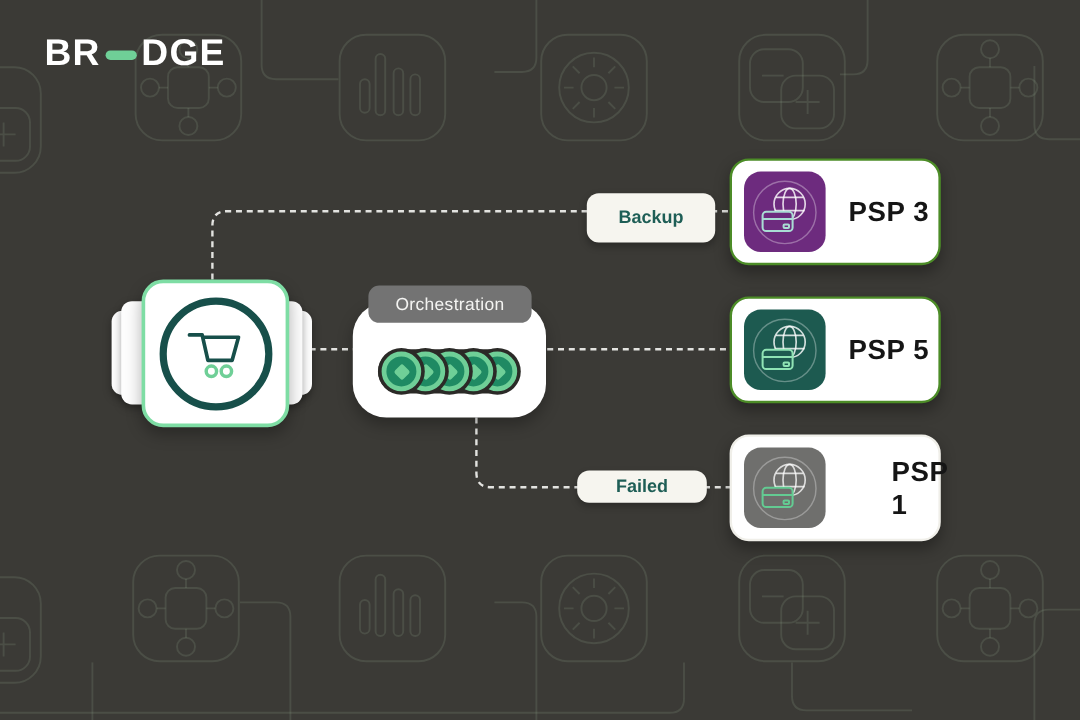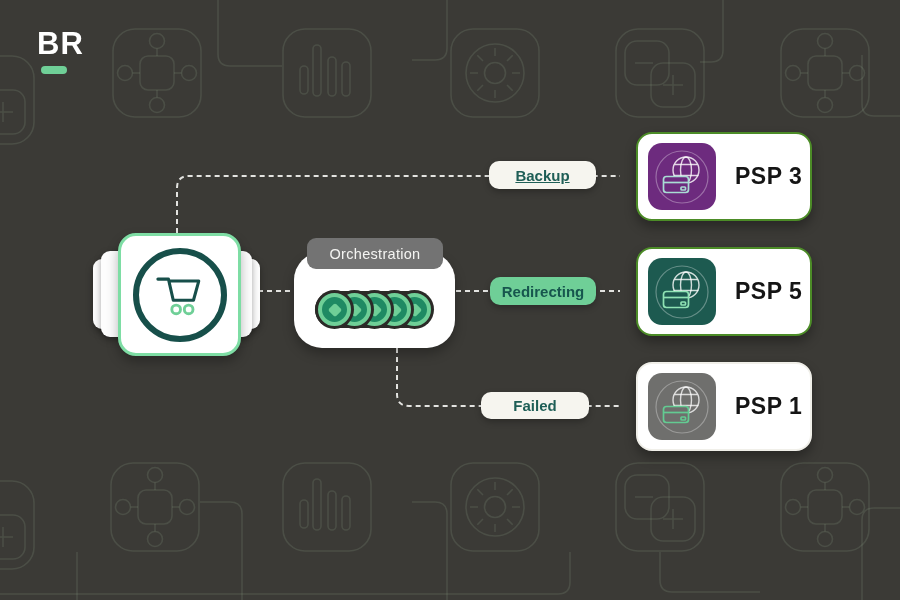--- a/index.html
+++ b/index.html
@@ -6,22 +6,22 @@
   .stage{
     position:relative;width:900px;height:600px;overflow:hidden;
     background:#3b3a36;
     font-family:"Liberation Sans", sans-serif;
   }
   svg.layer{position:absolute;left:0;top:0;}
   .bg-layer{z-index:0;}
   .dash-layer{z-index:1;}
 
   
-  .logo{position:absolute;left:37px;top:26px;z-index:5;display:flex;align-items:flex-start;
-        color:#fff;font-size:31px;font-weight:800;letter-spacing:1px;flex-direction:column;}
+  .logo{position:absolute;left:37px;top:26px;z-index:5;display:flex;align-items:center;
+        color:#fff;font-size:31px;font-weight:800;letter-spacing:1px;}
   .logo-dash{display:inline-block;width:26px;height:8px;border-radius:4px;background:#6fcf97;margin:4px 4px 0 4px;}
 
   
   .side-card{position:absolute;background:#fdfdfd;border-radius:9px;z-index:2;
              box-shadow:0 3px 7px rgba(0,0,0,0.35);}
   .cart-box{position:absolute;left:118px;top:233px;width:117px;height:117px;z-index:3;
             background:#fff;border:3px solid #7edda4;border-radius:18px;
             box-shadow:0 6px 12px rgba(0,0,0,0.28);
             display:flex;align-items:center;justify-content:center;}
   .cart-ring{width:82px;height:82px;border-radius:50%;border:6px solid #174f4a;
@@ -41,30 +41,30 @@
   .coin:nth-child(1){z-index:5}.coin:nth-child(2){z-index:4}.coin:nth-child(3){z-index:3}
   .coin:nth-child(4){z-index:2}.coin:nth-child(5){z-index:1}
   .coin::after{content:"";position:absolute;left:50%;top:50%;width:10px;height:10px;border-radius:2px;
                background:#6fcf97;transform:translate(-50%,-50%) rotate(45deg);}
 
   
   .pill{position:absolute;z-index:4;border-radius:10px;display:flex;align-items:center;justify-content:center;
         font-size:15px;font-weight:600;background:#f6f5ef;color:#1e5e56;
         box-shadow:0 3px 6px rgba(0,0,0,0.25);}
   .pill-green{background:#6fcf97;color:#17564e;}
-  .pill-backup{left:489px;top:161px;width:107px;height:28px;text-decoration:underline;}
+  .pill-backup{left:489px;top:161px;width:107px;height:41px;}
   .pill-redirecting{left:490px;top:277px;width:106px;height:28px;}
   .pill-failed{left:481px;top:392px;width:108px;height:27px;}
 
   
-  .psp-box{position:absolute;left:636px;width:172px;height:85px;z-index:3;background:#fff;
+  .psp-box{position:absolute;left:608px;width:172px;height:85px;z-index:3;background:#fff;
            border-radius:16px;display:flex;align-items:center;
            box-shadow:0 6px 12px rgba(0,0,0,0.32);}
   .psp-green-border{border:2.5px solid #4c8c27;}
-  .psp-plain-border{border:2.5px solid #f0efe9;}
+  .psp-plain-border{border:2.5px solid #f0efe9;gap:36px;}
   .psp-3{top:132px;}
   .psp-2{top:247px;}
   .psp-1{top:362px;}
   .psp-tile{width:68px;height:67px;border-radius:14px;margin-left:10px;flex:0 0 auto;
             display:flex;align-items:center;justify-content:center;}
   .psp-label{margin-left:19px;font-size:23px;font-weight:700;color:#151515;letter-spacing:0.5px;}
 </style>
 </head>
 <body>
 
@@ -163,20 +163,21 @@
     <g stroke="#e3e3e0" stroke-width="2" fill="none" stroke-dasharray="5 4">
       <path d="M177 233 V188 Q177 176 189 176 H620"></path>
       <path d="M258 291 H620"></path>
       <path d="M397 348 V394 Q397 406 409 406 H620"></path>
     </g>
   </svg>
 
   <div class="logo">
     <span>BR</span>
     <span class="logo-dash"></span>
+    <span>DGE</span>
   </div>
 
   <div class="side-card" style="left:93px;top:259px;width:30px;height:70px;"></div>
   <div class="side-card" style="left:101px;top:251px;width:30px;height:86px;"></div>
   <div class="side-card" style="left:230px;top:259px;width:30px;height:70px;"></div>
   <div class="side-card" style="left:222px;top:251px;width:30px;height:86px;"></div>
 
   <div class="cart-box">
     <div class="cart-ring">
       <svg width="50" height="47" viewBox="0 0 52 48">
@@ -191,21 +192,20 @@
   <div class="orch-tab">Orchestration</div>
   <div class="coin-pill">
     <div class="coin"></div>
     <div class="coin"></div>
     <div class="coin"></div>
     <div class="coin"></div>
     <div class="coin"></div>
   </div>
 
   <div class="pill pill-backup">Backup</div>
-  <div class="pill pill-green pill-redirecting">Redirecting</div>
   <div class="pill pill-failed">Failed</div>
 
   <div class="psp-box psp-3 psp-green-border">
     <div class="psp-tile" style="background:#6d2b7e;">
       <svg width="60" height="60" viewBox="0 0 60 60">
         <circle cx="30" cy="30" r="26" fill="none" stroke="rgba(255,255,255,0.32)" stroke-width="1.2"></circle>
         <g fill="none" stroke="rgba(255,255,255,0.8)" stroke-width="1.4">
           <circle cx="34" cy="23" r="13"></circle>
           <ellipse cx="34" cy="23" rx="5.5" ry="13"></ellipse>
           <path d="M22.5 17.5 H45.5 M21.5 28.5 H46.5"></path>

